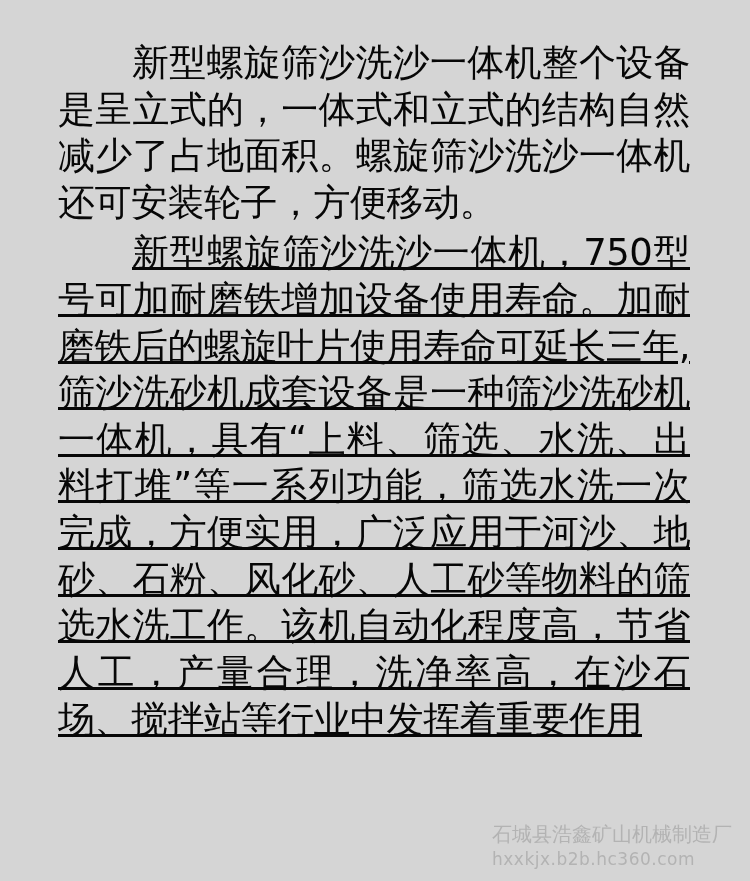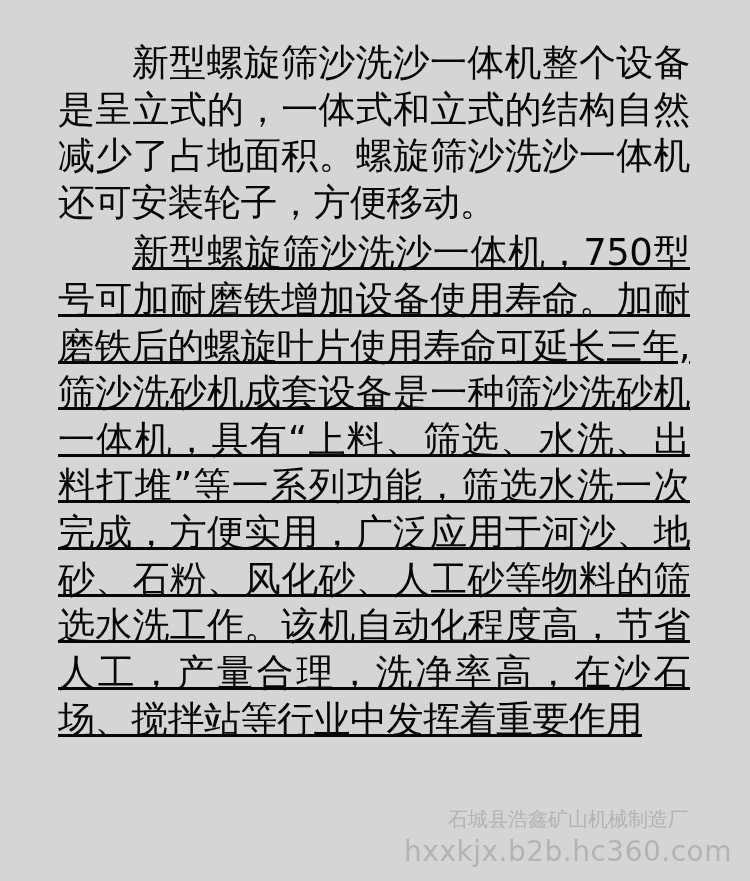--- a/index.html
+++ b/index.html
@@ -39,33 +39,33 @@
     text-indent: 74px;
   }
   .para.second {
     margin-top: 4px;
     text-decoration: underline;
   }
   .watermark {
     position: absolute;
     right: 18px;
     bottom: 10px;
-    text-align: center;
+    text-align: left;
     color: #b3b3b3;
     font-size: 20px;
     line-height: 1.35;
     font-family: "DejaVu Sans", "Liberation Sans", sans-serif;
   }
   .watermark .line1 {
     display: block;
     letter-spacing: 0px;
   }
   .watermark .line2 {
     display: block;
-    font-size: 28px;
+    font-size: 17px;
     letter-spacing: 0.5px;
   }
 </style>
 </head>
 <body>
 
 <div class="page">
   <p class="body-text para first">新型螺旋筛沙洗沙一体机整个设备是呈立式的，一体式和立式的结构自然减少了占地面积。螺旋筛沙洗沙一体机还可安装轮子，方便移动。</p>
   <p class="body-text para second">新型螺旋筛沙洗沙一体机，750型号可加耐磨铁增加设备使用寿命。加耐磨铁后的螺旋叶片使用寿命可延长三年,筛沙洗砂机成套设备是一种筛沙洗砂机一体机，具有“上料、筛选、水洗、出料打堆”等一系列功能，筛选水洗一次完成，方便实用，广泛应用于河沙、地砂、石粉、风化砂、人工砂等物料的筛选水洗工作。该机自动化程度高，节省人工，产量合理，洗净率高，在沙石场、搅拌站等行业中发挥着重要作用</p>
 

